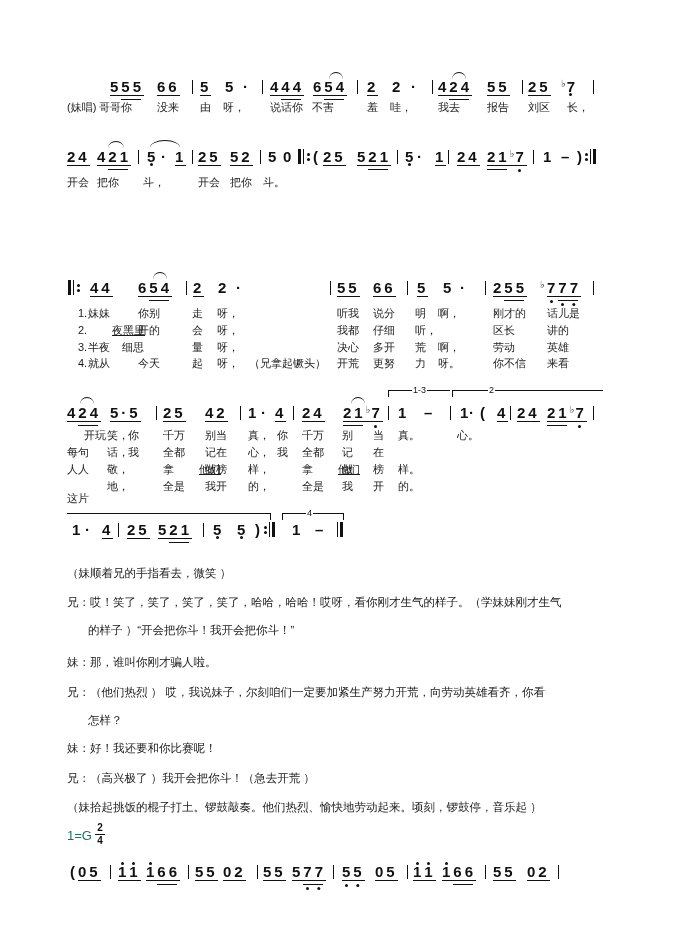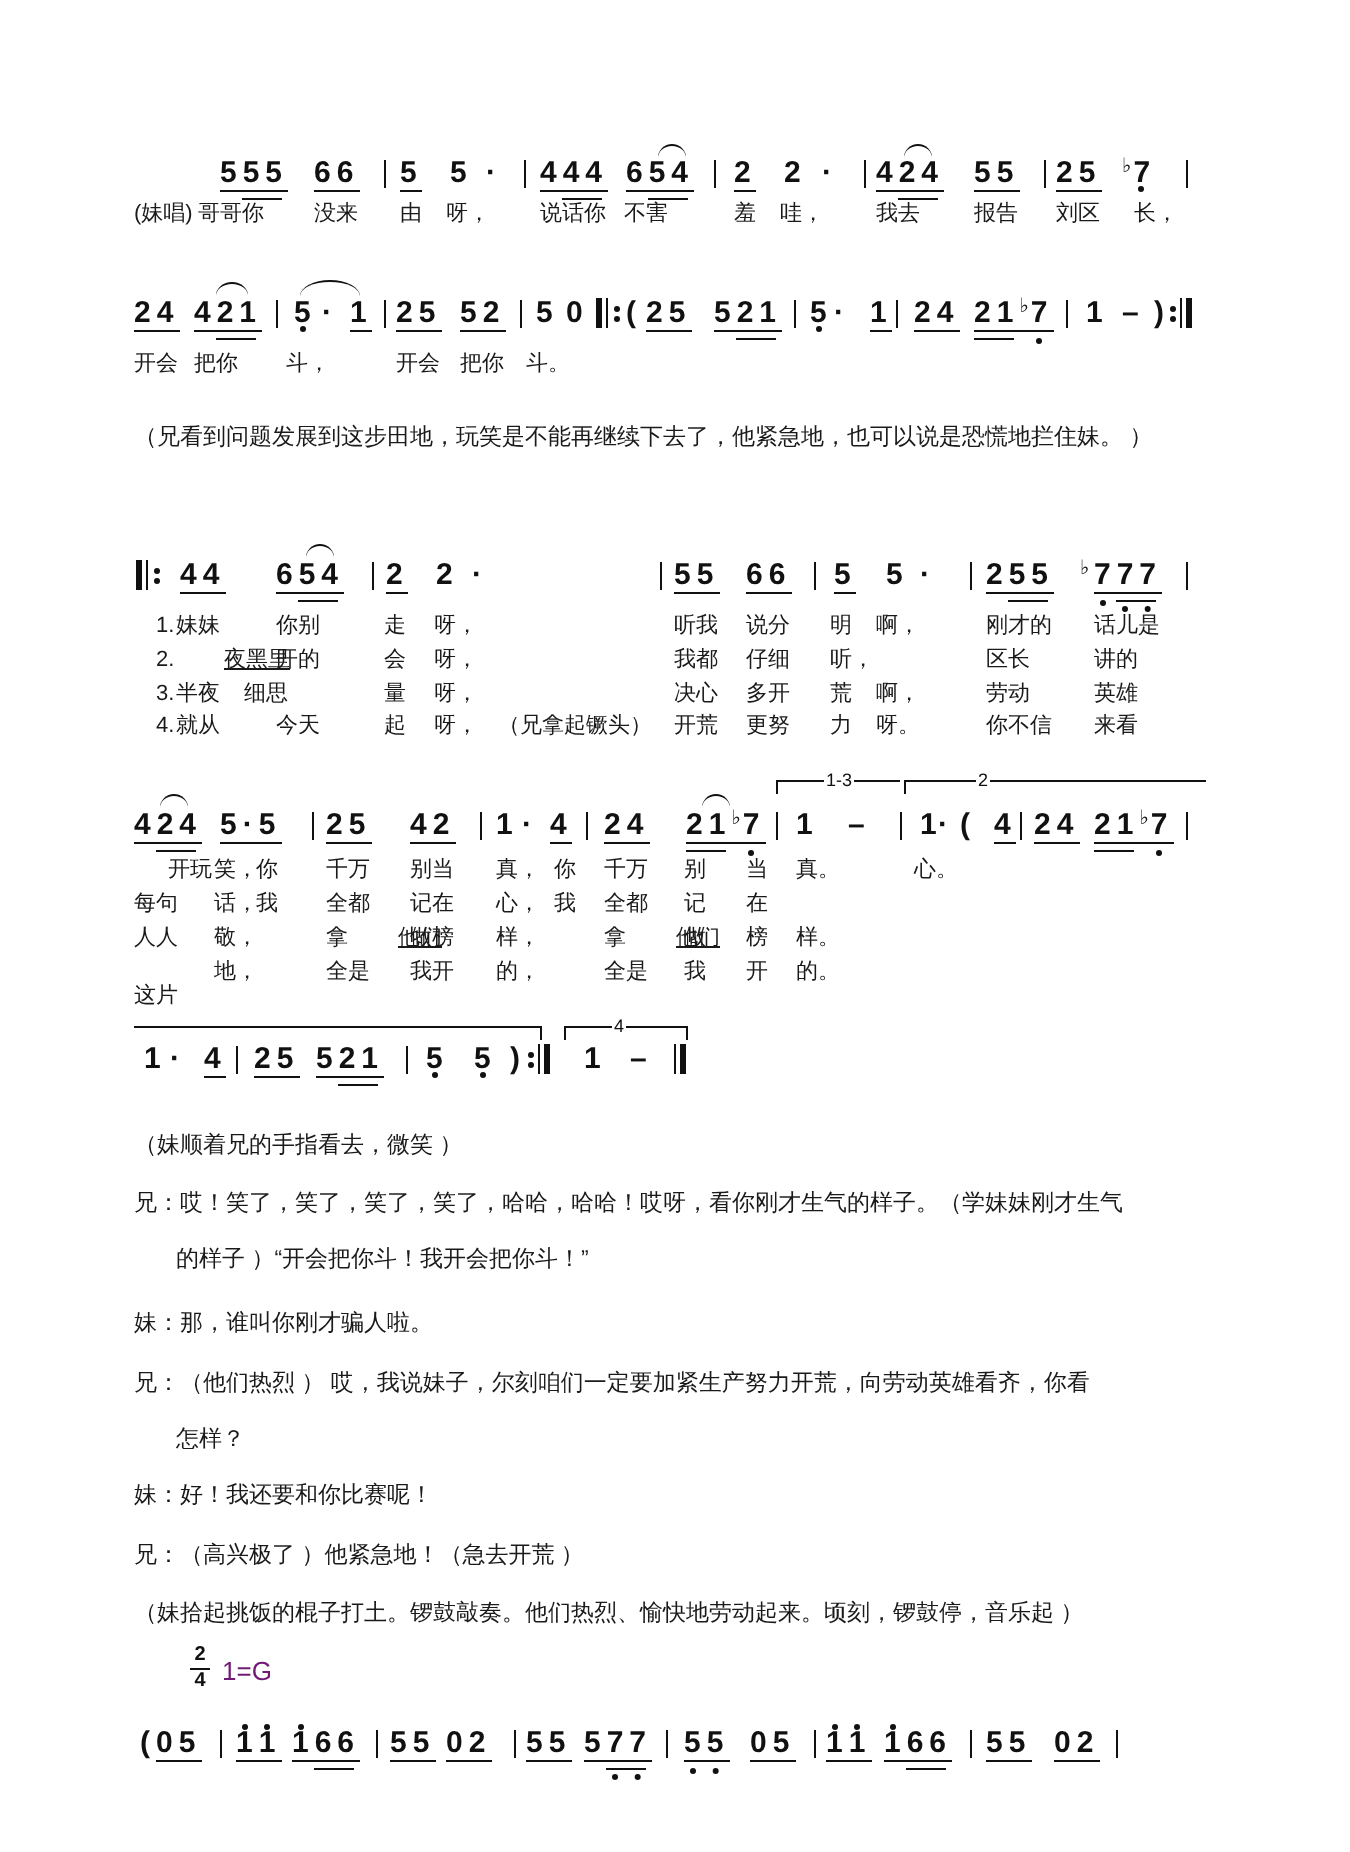--- a/index.html
+++ b/index.html
@@ -22,21 +22,21 @@
   .rep i.thin { width:1.3px; }
   .rep i.colon { top:4px; width:3px; height:3px; border-radius:50%; box-shadow:0 5px 0 #111; }
   .slur { position:absolute; height:6px; border-top:1.3px solid #111; border-radius:50% 50% 0 0 / 100% 100% 0 0; }
   .volta { position:absolute; height:6px; border-top:1px solid #111; }
   .volta.tl { border-left:1px solid #111; }
   .volta.tr { border-right:1px solid #111; }
   .volta-label { position:absolute; font-family:"Liberation Sans", sans-serif; font-size:9px; line-height:10px; background:#fff; padding:0 1px; color:#111; }
   .ly { position:absolute; font-family:"Liberation Sans", sans-serif; font-size:11px; line-height:14px; white-space:nowrap; color:#1a1a1a; }
   .ul { text-decoration:underline;margin-left:24px; }
   .tx { position:absolute; left:67px; font-family:"Liberation Sans", sans-serif; font-size:11.5px; line-height:14px; white-space:nowrap; color:#1a1a1a; }
-  .key { position:absolute; font-family:"Liberation Sans", sans-serif; font-size:13px; line-height:15px; color:#701a75;margin-left:44px; }
+  .key { position:absolute; font-family:"Liberation Sans", sans-serif; font-size:13px; line-height:15px; color:#0f766e; }
   .frac { position:absolute; font-family:"Liberation Sans", sans-serif; font-weight:bold; font-size:10px; line-height:10px; text-align:center; width:10px; color:#111; }
   .frac-line { position:absolute; width:10px; height:1.2px; background:#111; }
 </style>
 </head>
 <body>
 
 <div id="page">
 
   <div>
     <span class="n u" style="left:110px;top:79px"><span>5</span><span class="s uu">55</span></span>
@@ -120,21 +120,20 @@
   </div>
   <div>
     <span class="ly" style="left:67px;top:175px">开会</span>
     <span class="ly" style="left:97px;top:175px">把你</span>
     <span class="ly" style="left:143px;top:175px">斗，</span>
     <span class="ly" style="left:198px;top:175px">开会</span>
     <span class="ly" style="left:230px;top:175px">把你</span>
     <span class="ly" style="left:263px;top:175px">斗。</span>
   </div>
 
-  <div class="tx" style="top:212px">（兄看到问题发展到这步田地，玩笑是不能再继续下去了，他紧急地，也可以说是恐慌地拦住妹。 ）</div>
 
   <div>
     <span class="rep" style="left:68px;top:280px">
         <i class="thick" style="left:0"></i>
         <i class="thin" style="left:5px"></i>
         <i class="colon" style="left:9px;background:#111"></i>
       </span>
     <span class="n u" style="left:90px;top:280px">44</span>
     <span class="n u" style="left:138px;top:280px"><span>6</span><span class="s uu">54</span></span>
     <span class="slur" style="left:153px;top:272px;width:14px"></span>
@@ -319,21 +318,21 @@
   </div>
 
   <div>
     <div class="tx" style="top:566px">（妹顺着兄的手指看去，微笑 ）</div>
     <div class="tx" style="top:595px">兄：哎！笑了，笑了，笑了，笑了，哈哈，哈哈！哎呀，看你刚才生气的样子。（学妹妹刚才生气</div>
     <div class="tx" style="top:623px;left:88px">的样子 ）“开会把你斗！我开会把你斗！”</div>
     <div class="tx" style="top:655px">妹：那，谁叫你刚才骗人啦。</div>
     <div class="tx" style="top:685px">兄：（他们热烈 ）  哎，我说妹子，尔刻咱们一定要加紧生产努力开荒，向劳动英雄看齐，你看</div>
     <div class="tx" style="top:713px;left:88px">怎样？</div>
     <div class="tx" style="top:741px">妹：好！我还要和你比赛呢！</div>
-    <div class="tx" style="top:771px">兄：（高兴极了 ）他紧急地！（急去开荒 ）</div>
+    <div class="tx" style="top:771px">兄：（高兴极了 ）我开会把你斗！（急去开荒 ）</div>
     <div class="tx" style="top:800px">（妹拾起挑饭的棍子打土。锣鼓敲奏。他们热烈、愉快地劳动起来。顷刻，锣鼓停，音乐起 ）</div>
   </div>
 
   <div>
     <span class="key" style="left:67px;top:828px">1=G</span>
     <span class="frac" style="left:95px;top:823px">2</span>
     <span class="frac-line" style="left:95px;top:834px"></span>
     <span class="frac" style="left:95px;top:836px">4</span>
   </div>
 

